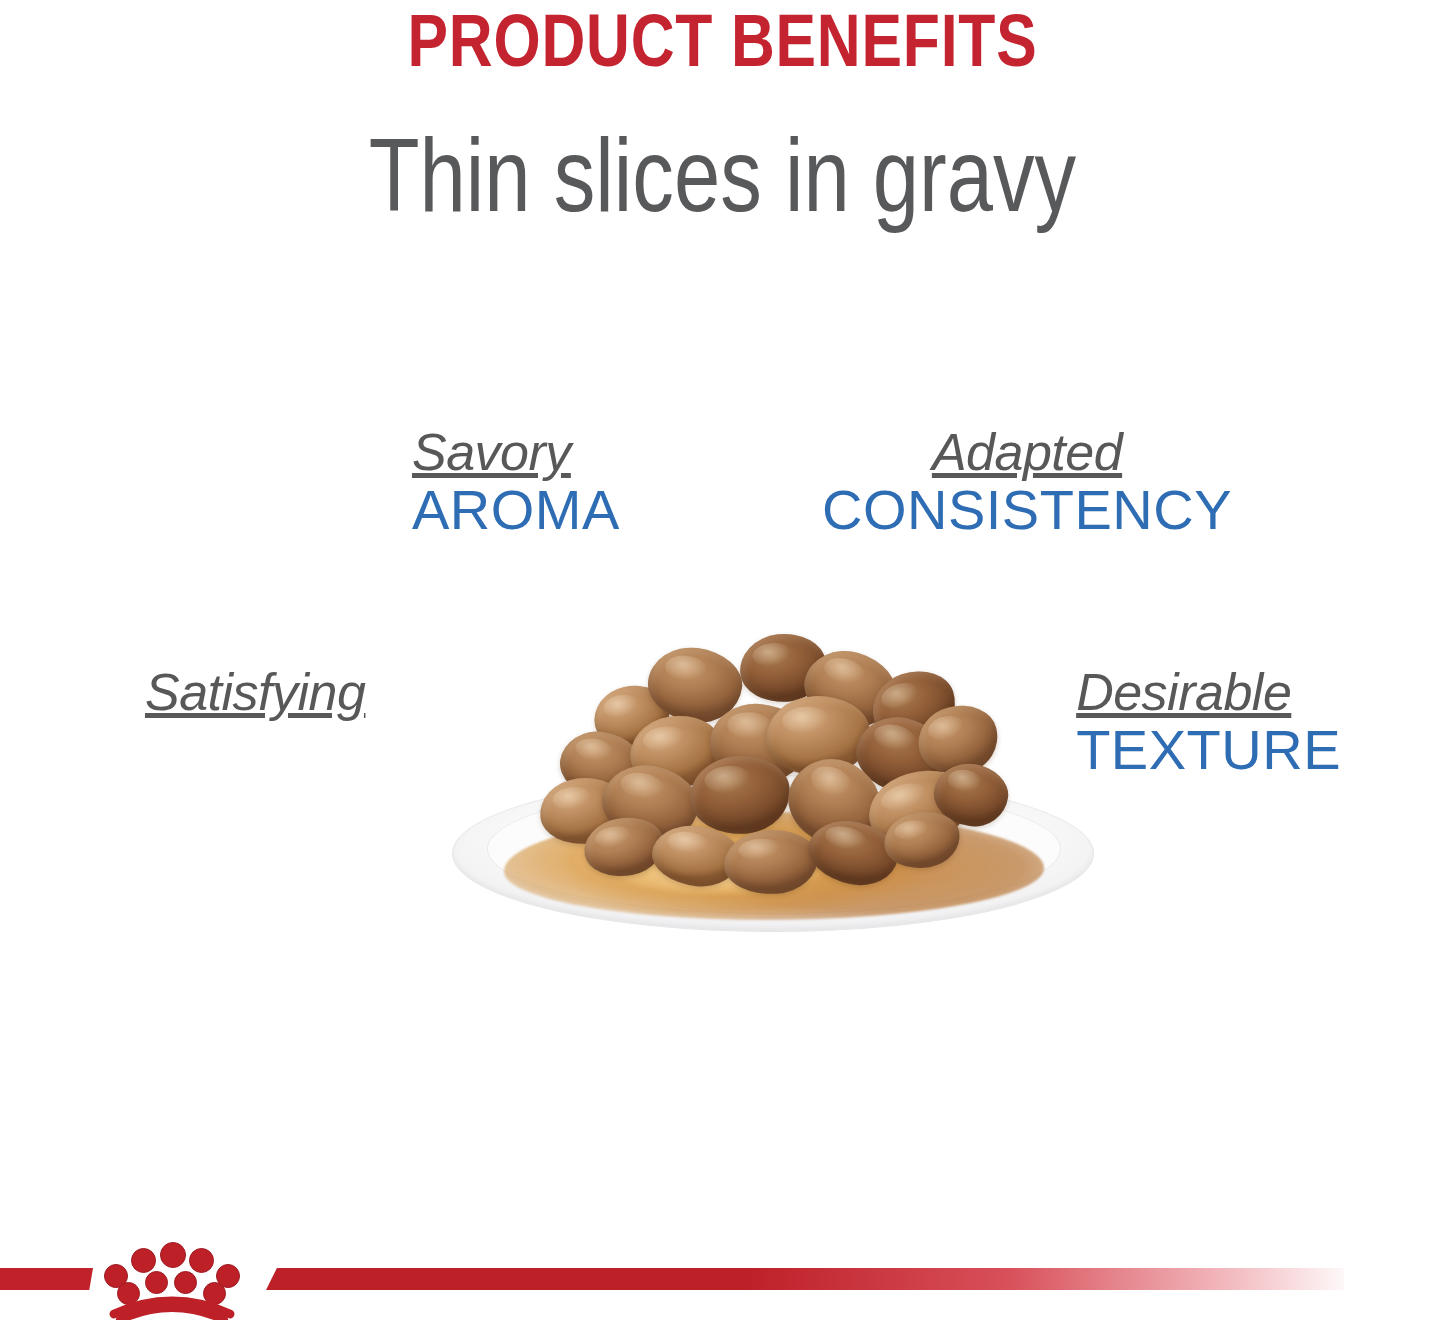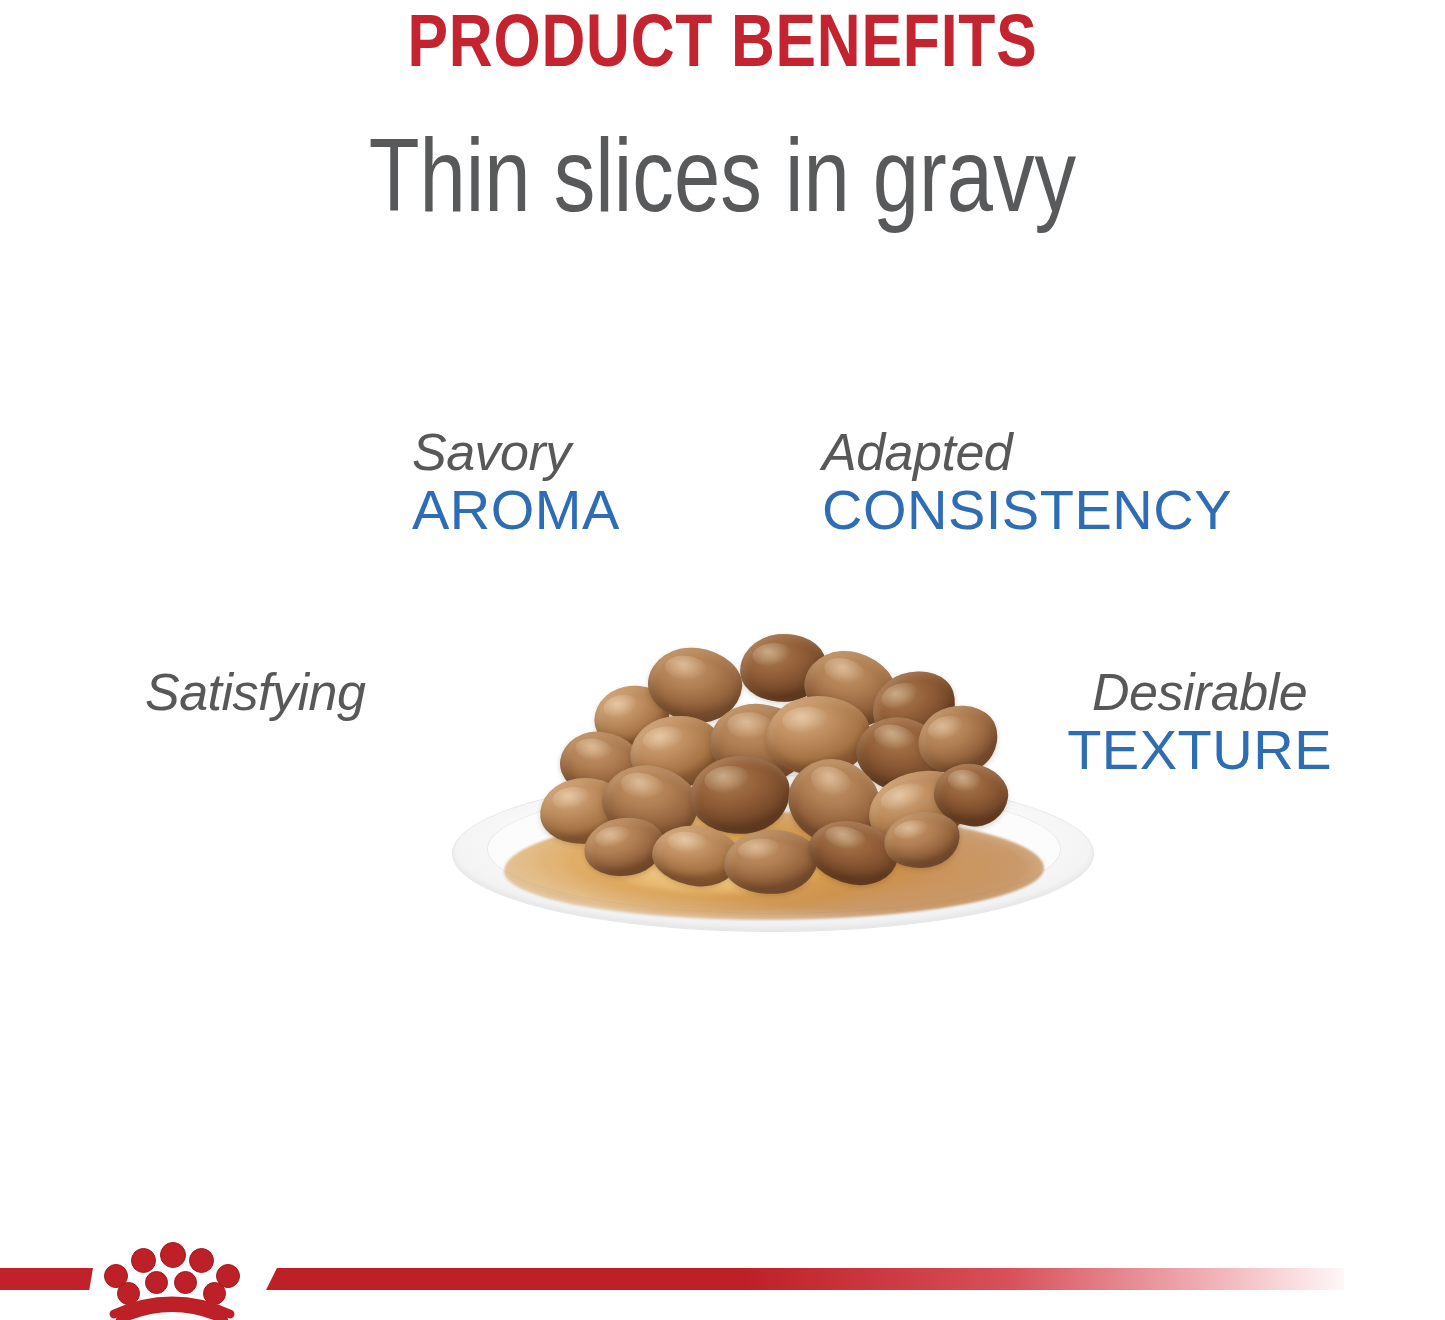--- a/index.html
+++ b/index.html
@@ -57,36 +57,37 @@
     white-space: nowrap;
   }
   .benefit .adj {
     display: block;
     color: #585858;
     font-style: italic;
     font-weight: 400;
     font-size: 52px;
     line-height: 1.08;
     letter-spacing: -0.5px;
+    text-decoration: underline;
   }
   .benefit .noun {
     display: block;
     color: #2E6DB4;
     font-weight: 400;
     font-size: 56px;
     line-height: 1.08;
     letter-spacing: 0.5px;
   }
   .benefit.left  { text-align: left; }
   .benefit.right { text-align: right; }
 
   #benefit-aroma       { left: 412px;  top: 424px; text-align: left; }
-  #benefit-consistency { right: 112px; top: 424px; text-align: left; }
+  #benefit-consistency { right: 112px; top: 424px; text-align: center; }
   #benefit-texture     { left: 145px;  top: 664px; text-align: right; }
-  #benefit-flavors     { right: 12px;   top: 664px; text-align: center; }
+  #benefit-flavors     { right: 3px;   top: 664px; text-align: left; }
 
   
   #food {
     position: absolute;
     left: 452px;
     top: 600px;
     width: 640px;
     height: 350px;
   }
   #plate {

